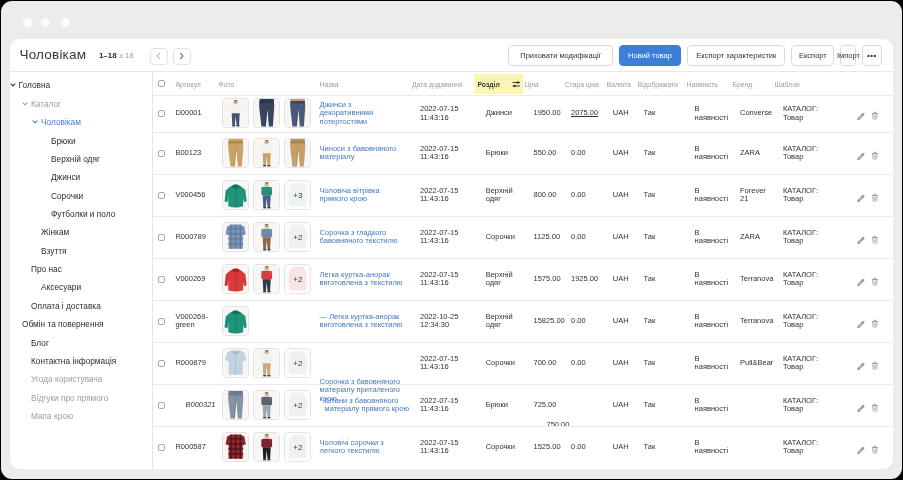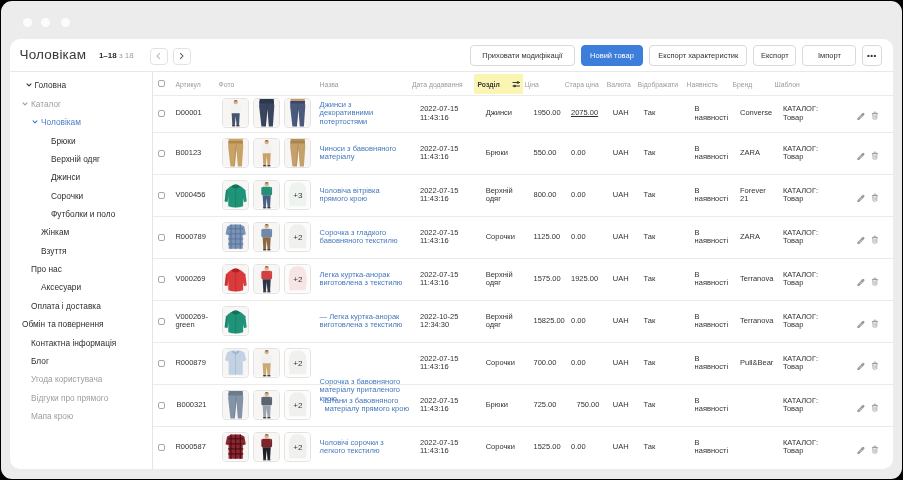--- a/index.html
+++ b/index.html
@@ -48,47 +48,47 @@
  <div class="pager" style="left:163px">
   <svg width="7" height="8" viewBox="0 0 8 9">
           <path d="M2.8 1.6 L5.6 4.5 L2.8 7.4" stroke="#5a5a5a" stroke-width="1.2" fill="none" stroke-linecap="round"></path>
         </svg>
       </div>
  <div id="btns">
   <div class="btn" style="width:104.3px">Приховати модифікації</div>
   <div class="btn blue" style="width:62.7px">Новий товар</div>
   <div class="btn" style="width:98px">Експорт характеристик</div>
   <div class="btn" style="width:43.1px">Експорт</div>
-  <div class="btn" style="width:54px">Імпорт</div>
+  <div class="btn" style="width:16px">Імпорт</div>
   <div class="btn dots3" style="width:19.1px">•••</div>
  </div>
 </div>
 <div id="sidebar">
-<div class="si dk" style="padding-left:16px"><svg width="6" height="6" viewBox="0 0 7 7" style="margin-right:2.6px">
+<div class="si dk" style="padding-left:0"><svg width="6" height="6" viewBox="0 0 7 7" style="margin-right:2.6px">
           <path d="M1.2 2.2 L3.5 4.6 L5.8 2.2" stroke="#3a3a3a" stroke-width="1.3" fill="none" stroke-linecap="round" stroke-linejoin="round"></path>
         </svg>Головна</div>
 <div class="si gy" style="padding-left:12.4px"><svg width="6" height="6" viewBox="0 0 7 7" style="margin-right:2.6px">
           <path d="M1.2 2.2 L3.5 4.6 L5.8 2.2" stroke="#9e9e9e" stroke-width="1.3" fill="none" stroke-linecap="round" stroke-linejoin="round"></path>
         </svg>Каталог</div>
 <div class="si bl" style="padding-left:22.4px"><svg width="6" height="6" viewBox="0 0 7 7" style="margin-right:2.6px">
           <path d="M1.2 2.2 L3.5 4.6 L5.8 2.2" stroke="#4a7dc9" stroke-width="1.3" fill="none" stroke-linecap="round" stroke-linejoin="round"></path>
         </svg>Чоловікам</div>
 <div class="si dk" style="padding-left:41.0px">Брюки</div>
 <div class="si dk" style="padding-left:41.0px">Верхній одяг</div>
 <div class="si dk" style="padding-left:41.0px">Джинси</div>
 <div class="si dk" style="padding-left:41.0px">Сорочки</div>
 <div class="si dk" style="padding-left:41.0px">Футболки и поло</div>
 <div class="si dk" style="padding-left:31.0px">Жінкам</div>
 <div class="si dk" style="padding-left:31.0px">Взуття</div>
 <div class="si dk" style="padding-left:21.0px">Про нас</div>
 <div class="si dk" style="padding-left:31.0px">Аксесуари</div>
 <div class="si dk" style="padding-left:21.0px">Оплата і доставка</div>
 <div class="si dk" style="padding-left:12px">Обмін та повернення</div>
+<div class="si dk" style="padding-left:21.0px">Блог</div>
 <div class="si dk" style="padding-left:21.0px">Контактна інформація</div>
-<div class="si dk" style="padding-left:21.0px">Блог</div>
 <div class="si gy" style="padding-left:21.0px">Угода користувача</div>
 <div class="si gy" style="padding-left:21.0px">Відгуки про прямого</div>
 <div class="si gy" style="padding-left:21.0px">Мапа крою</div>
 </div>
 <div id="thead" style="position:absolute;left:142.5px;top:33.5px;width:740.5px;height:61.3px">
  <div class="abs" style="left:321.5px;top:1px;width:49px;height:20.8px;background:#faf5b2"></div>
 </div>
 <div class="sep" style="top:55.8px"></div>
 <div id="hlabels" style="position:absolute;left:0;top:35px;width:883px;height:20.799999999999997px">
       <div class="cb" style="left:148.2px;top:6.2px"></div>
@@ -506,21 +506,21 @@
           <path d="M2.4 3.6 L8.6 3.6 L8.1 10.6 Q8 11.2 7.4 11.2 L3.6 11.2 Q3 11.2 2.9 10.6 Z" fill="none" stroke="#929292" stroke-width="1"></path>
           <path d="M1.3 3.3 L9.7 3.3" stroke="#929292" stroke-width="1"></path>
           <path d="M4 3.1 L4.3 1.3 L6.7 1.3 L7 3.1" fill="none" stroke="#929292" stroke-width="1"></path>
           <path d="M4.4 5.2 L4.6 9.6 M6.6 5.2 L6.4 9.6" stroke="#929292" stroke-width="0.8"></path>
         </svg>
       </div>
     </div>
 <div class="sep" style="top:345.4px"></div>
 <div class="row" style="top:345.4px;height:42.0px">
       <div class="cb" style="left:5.7px;top:17.7px"></div>
-      <div class="cell" style="left:24px;">B000321</div>
+      <div class="cell" style="left:33px;font-style:italic;">B000321</div>
       <div class="thumb" style="left:69.0px;top:5.7px">
         <svg width="25.4" height="27.4" viewBox="0 0 25 27" style="display:block;margin:auto">
           <rect x="0" y="0" width="25" height="27" fill="#f7f6f4"></rect>
           <rect x="5.5" y="0" width="14" height="3.5" fill="#6c7a8e"></rect>
           <path d="M5.5 2 L19.5 2 L20 7 L18.6 27 L14.6 27 L13.2 10 L11.6 27 L7.3 27 L5 7 Z" fill="#8593a6"></path>
           <path d="M5.5 2 L19.5 2 L19.7 4.5 L5.3 4.5 Z" fill="#6c7a8e"></path>
           <path d="M12.4 5 L13.4 5 L13.2 10 L11.6 27 L10.6 27 L12 10 Z" fill="#6c7a8e" opacity="0.5"></path>
         </svg>
       </div>
       <div class="thumb" style="left:100.2px;top:5.7px">
@@ -540,21 +540,21 @@
         <svg width="25.4" height="27.4" viewBox="0 0 25 27" style="display:block;margin:auto">
           <rect x="0" y="0" width="25" height="27" fill="#fcfcfb"></rect>
           <path d="M7 2.5 Q12.5 0.2 18 2.5 L20.5 6 L21.5 14 L20.5 25 L4.5 25 L3.5 14 L4.5 6 Z" fill="#f0f0ee"></path>
           <text x="12.7" y="16.4" text-anchor="middle" font-family="Liberation Sans, sans-serif" font-size="8" fill="#3a3a3a">+2</text>
         </svg>
       </div>
       <div class="cell link" style="left:172px;">Штани з бавовняного<br>матеріалу прямого крою</div>
       <div class="cell" style="left:267.5px;">2022-07-15<br>11:43:16</div>
       <div class="cell" style="left:333.2px;">Брюки</div>
       <div class="cell" style="left:381.0px;">725.00</div>
-      <div class="cell" style="left:424px;">750.00</div>
+      <div class="cell" style="left:394px;margin-top:20px;">750.00</div>
       <div class="cell" style="left:460.3px;">UAH</div>
       <div class="cell" style="left:491.1px;">Так</div>
       <div class="cell" style="left:542.1px;">В<br>наявності</div>
       <div class="cell" style="left:630.4px;">КАТАЛОГ:<br>Товар</div>
       <div class="abs" style="left:703.8px;top:18.3px">
         <svg width="8.5" height="9.5" viewBox="0 0 12 13.4" style="display:block">
           <path d="M2.3 9.7 L8.7 3.3 Q10.1 1.9 11.4 3.3 Q12.7 4.7 11.3 6 L4.9 12.4 L1.5 13.1 Z" fill="#9c9c9c"></path>
           <path d="M4.2 7.8 L6.9 10.5 M5.9 6.1 L8.6 8.8" stroke="#f6f6f6" stroke-width="0.8"></path>
         </svg>
       </div>

